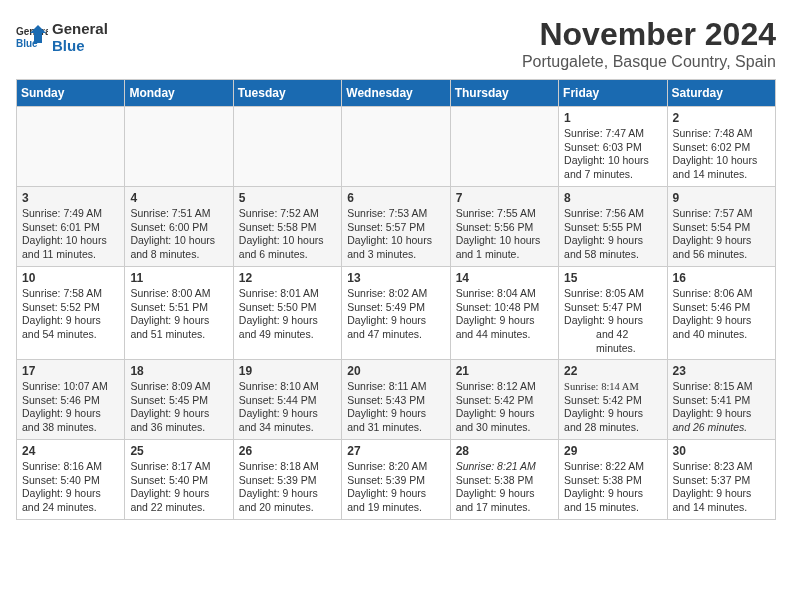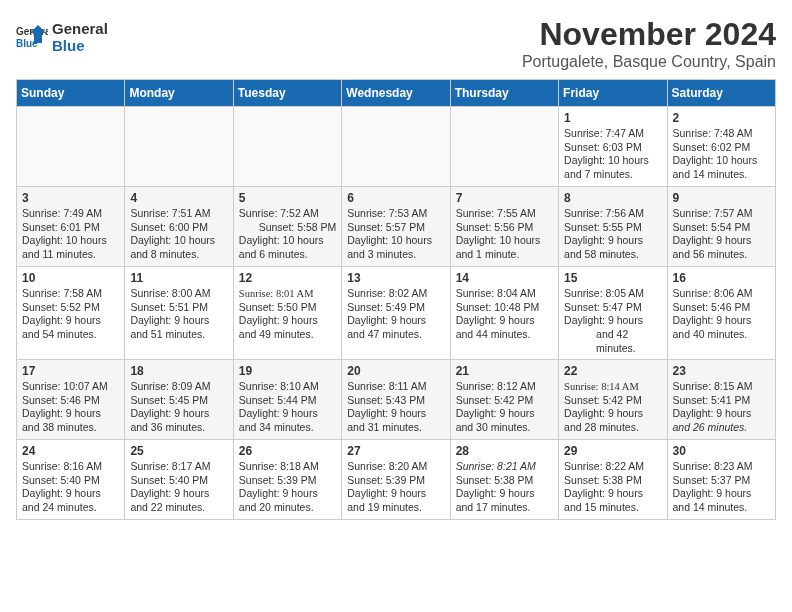--- a/index.html
+++ b/index.html
@@ -140,21 +140,21 @@
         <td>
           <span class="day-number">4</span>
           <span style="display: block; line-height: 1.3;">Sunrise: 7:51 AM</span>
           <span style="display: block; line-height: 1.3;">Sunset: 6:00 PM</span>
           <span style="display: block; line-height: 1.3;">Daylight: 10 hours</span>
           <span style="display: block; line-height: 1.3;">and 8 minutes.</span>
         </td>
         <td>
           <span class="day-number">5</span>
           <span style="display: block; line-height: 1.3;">Sunrise: 7:52 AM</span>
-          <span style="display: block; line-height: 1.3; text-align: right;">Sunset: 5:58 PM</span>
+          <span style="display: block; line-height: 1.3;">Sunset: 5:58 PM</span>
           <span style="display: block; line-height: 1.3;">Daylight: 10 hours</span>
           <span style="display: block; line-height: 1.3;">and 6 minutes.</span>
         </td>
         <td>
           <span class="day-number">6</span>
           <span style="display: block; line-height: 1.3;">Sunrise: 7:53 AM</span>
           <span style="display: block; line-height: 1.3;">Sunset: 5:57 PM</span>
           <span style="display: block; line-height: 1.3;">Daylight: 10 hours</span>
           <span style="display: block; line-height: 1.3;">and 3 minutes.</span>
         </td>
@@ -190,21 +190,21 @@
         </td>
         <td>
           <span class="day-number">11</span>
           <span style="display: block; line-height: 1.3;">Sunrise: 8:00 AM</span>
           <span style="display: block; line-height: 1.3;">Sunset: 5:51 PM</span>
           <span style="display: block; line-height: 1.3;">Daylight: 9 hours</span>
           <span style="display: block; line-height: 1.3;">and 51 minutes.</span>
         </td>
         <td>
           <span class="day-number">12</span>
-          <span style="display: block; line-height: 1.3; font-family: Liberation Serif, serif;">Sunrise: 8:01 AM</span>
+          <span style="display: block; line-height: 1.3;">Sunrise: 8:01 AM</span>
           <span style="display: block; line-height: 1.3;">Sunset: 5:50 PM</span>
           <span style="display: block; line-height: 1.3;">Daylight: 9 hours</span>
           <span style="display: block; line-height: 1.3;">and 49 minutes.</span>
         </td>
         <td>
           <span class="day-number">13</span>
           <span style="display: block; line-height: 1.3;">Sunrise: 8:02 AM</span>
           <span style="display: block; line-height: 1.3;">Sunset: 5:49 PM</span>
           <span style="display: block; line-height: 1.3;">Daylight: 9 hours</span>
           <span style="display: block; line-height: 1.3;">and 47 minutes.</span>

